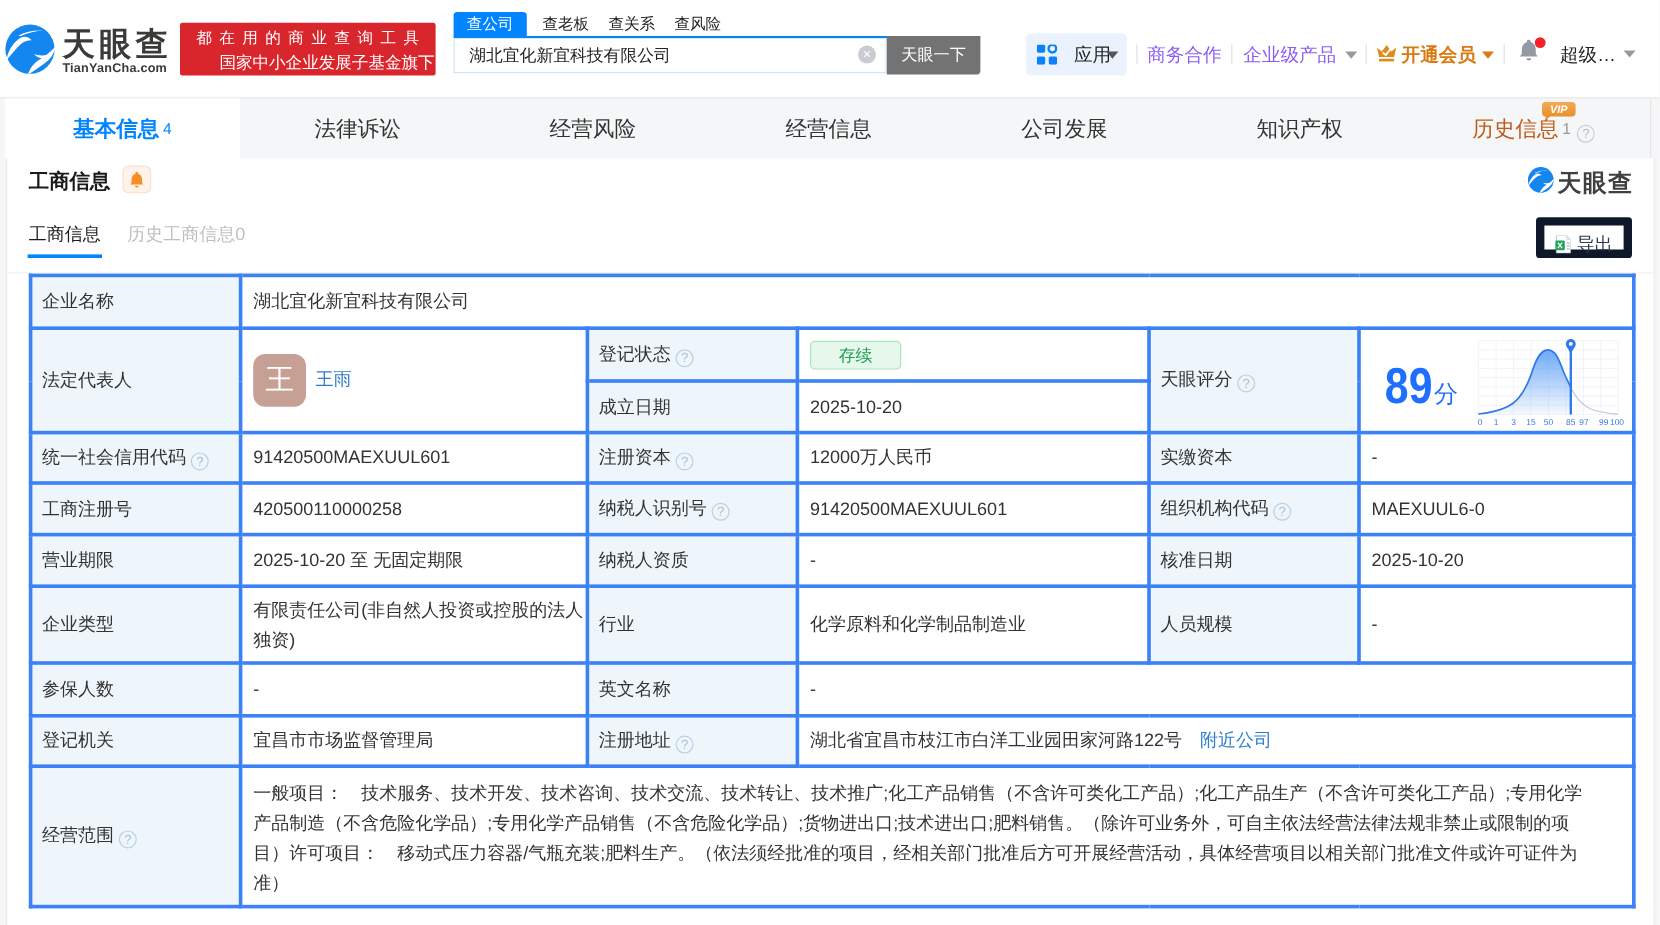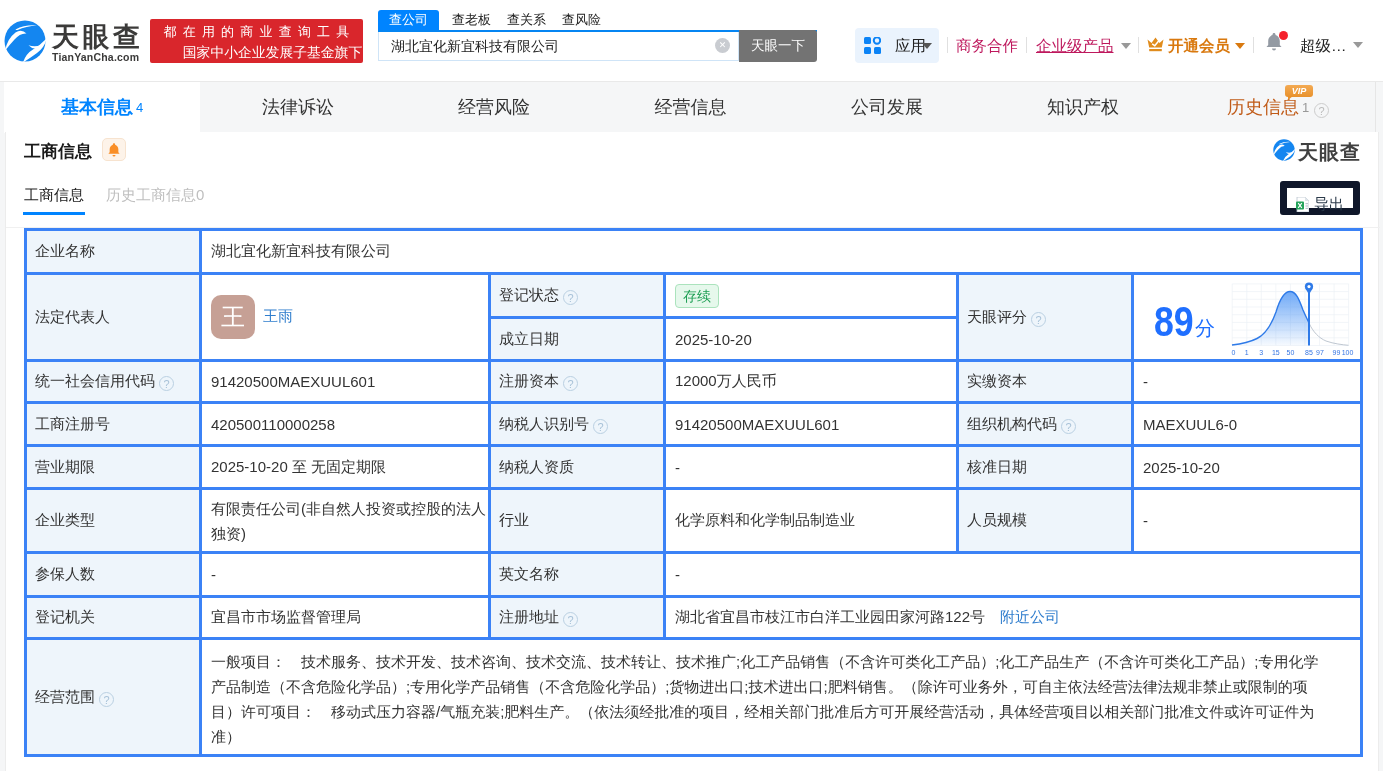--- a/index.html
+++ b/index.html
@@ -22,21 +22,21 @@
 #sinput { position:absolute; left:378px; top:32px; width:361px; height:29px; background:#fff; border:1px solid #cfe4f7; border-top:none; font-size:14px; color:#222; line-height:28px; padding-left:12px; }
 #sclear { position:absolute; left:715px; top:38px; width:15px; height:15px; border-radius:50%; background:#c9ccd1; color:#fff; text-align:center; line-height:15px; font-size:9px; }
 #sbtn { position:absolute; left:739px; top:30px; width:78px; height:32px; background:#737373; color:#fff; font-size:13.5px; text-align:center; line-height:32px; letter-spacing:0; border-radius:0 3px 3px 0; }
 
 
 #appchip { position:absolute; left:855px; top:28px; width:84px; height:35px; background:#eaf3fd; border-radius:4px; }
 #appchip .t { position:absolute; left:40px; top:8px; font-size:15.5px; color:#222; }
 .caret { display:inline-block; width:0; height:0; border-left:5px solid transparent; border-right:5px solid transparent; border-top:6px solid #555; }
 #appchip .caret { position:absolute; left:67px; top:15px; }
 .hdiv { position:absolute; top:37px; width:1px; height:16px; background:#e0e0e0; }
-.hitem { position:absolute; top:36px; font-size:15.5px; color:#be185d; }
+.hitem { position:absolute; top:36px; font-size:15.5px; color:#8b5cf6; }
 #vipitem { position:absolute; left:1148px; top:36px; font-size:15.5px; color:#d9790f; font-weight:bold; }
 #bell { position:absolute; left:1266px; top:33px; }
 #reddot { position:absolute; left:1279px; top:31px; width:9px; height:9px; background:#f5222d; border-radius:50%; }
 #superTxt { position:absolute; left:1300px; top:36px; font-size:15.5px; color:#222; }
 #hcaret { position:absolute; left:1353px; top:42px; border-left:5px solid transparent; border-right:5px solid transparent; border-top:6px solid #999; width:0; height:0; }
 
 
 #navbar { position:absolute; left:0; top:81px; width:1383px; height:51px; background:#f5f6f7; border-top:1px solid #e9e9e9; }
 .ntab { position:absolute; top:0; height:51px; line-height:51px; text-align:center; font-size:18px; color:#333; }
 .ntab.on { background:#fff; color:#0084ff; font-weight:bold; }
@@ -52,21 +52,21 @@
 #subtab2 { position:absolute; left:100px; top:54px; font-size:15px; color:#bfbfbf; }
 #subul { position:absolute; left:17px; top:80px; width:62px; height:3px; background:#0084ff; }
 #subbord { position:absolute; left:0px; top:95px; width:1374px; height:1px; background:#f0f0f0; }
 #exportBtn { position:absolute; left:1274px; top:49px; width:80px; height:34px; border:7px solid #0f172a; border-radius:3px; background:#fff; text-align:center; line-height:32px; font-size:15px; color:#2b3a4a; }
 
 
 #tbl { position:absolute; left:18px; top:96px; border-collapse:collapse; table-layout:fixed; width:1336px; }
 #tbl td { border:3px solid #3b82f6; font-size:15px; color:#333; padding:0 0 0 9px; vertical-align:middle; }
 #tbl td.lb { background:#eef5fb; padding-left:8px; color:#333; }
 .q { display:inline-block; width:15px; height:15px; line-height:14px; border:1px solid #bad0e2; border-radius:50%; color:#a8c2d8; font-size:11px; text-align:center; vertical-align:-2px; margin-left:4px; }
-.tag { display:inline-block; height:24px; line-height:22px; padding:0 7px; border:1px solid #abe3bd; background:#e6f8ec; color:#1d9e53; font-size:14px; border-radius:4px; }
+.tag { display:inline-block; height:24px; line-height:22px; padding:0 23px; border:1px solid #abe3bd; background:#e6f8ec; color:#1d9e53; font-size:14px; border-radius:4px; }
 #avatar { display:inline-block; width:44px; height:44px; background:#c6a095; border-radius:10px; color:#fff; font-size:24px; text-align:center; line-height:44px; vertical-align:middle; }
 .lnk { color:#2f7dcd; }
 </style>
 </head>
 <body>
 <div id="header">
   <svg width="42" height="42" style="position:absolute;left:4px;top:20px;" viewBox="0 0 42 42">
     <circle cx="21" cy="21" r="20.5" fill="#1486f0"></circle>
     <path d="M 11.5 9.5 Q 21 4.5 33 5.5 Q 22 6 13.5 10 Q 12 10.3 11.5 9.5 Z" fill="#fff"></path>
     <path d="M 1.2 30.5 Q 3 19 11.5 12.5 Q 17.5 8.5 22.5 13.5 Q 16 13 10.5 19.5 Q 5 25.5 1.2 30.5 Z" fill="#fff"></path>
@@ -90,21 +90,21 @@
       <circle cx="13" cy="3.5" r="3.2" fill="none" stroke="#0b83f6" stroke-width="2"></circle>
       <rect x="0" y="10" width="7" height="7" rx="1.5" fill="#0b83f6"></rect>
       <rect x="10" y="10" width="7" height="7" rx="1.5" fill="#0b83f6"></rect>
     </svg>
     <span class="t">应用</span>
       <span class="caret"></span>
   </div>
   <div class="hdiv" style="left:947px;"></div>
   <div class="hitem" style="left:956px;">商务合作</div>
   <div class="hdiv" style="left:1026px;"></div>
-  <div class="hitem" style="left:1036px;text-decoration:underline;">企业级产品</div>
+  <div class="hitem" style="left:1036px;">企业级产品</div>
   <div class="caret" style="position:absolute;left:1121px;top:43px;border-top-color:#999;"></div>
   <div class="hdiv" style="left:1138px;"></div>
   <svg width="17" height="15" viewBox="0 0 17 15" style="position:absolute;left:1147px;top:37px;">
     <path d="M0.5 2.5 L4.5 6 L8.5 0.5 L12.5 6 L16.5 2.5 L14.8 10.5 L2.2 10.5 Z" fill="#e08c1d"></path>
     <path d="M5.2 6.8 L7.8 8.8 L11.8 3.8" stroke="#fff" stroke-width="1.5" fill="none"></path>
     <rect x="2.2" y="12" width="12.6" height="2.2" fill="#e08c1d"></rect>
   </svg>
   <div id="vipitem" style="left:1168px;">开通会员</div>
   <div class="caret" style="position:absolute;left:1235px;top:43px;border-top-color:#d9790f;"></div>
   <div class="hdiv" style="left:1253px;"></div>

